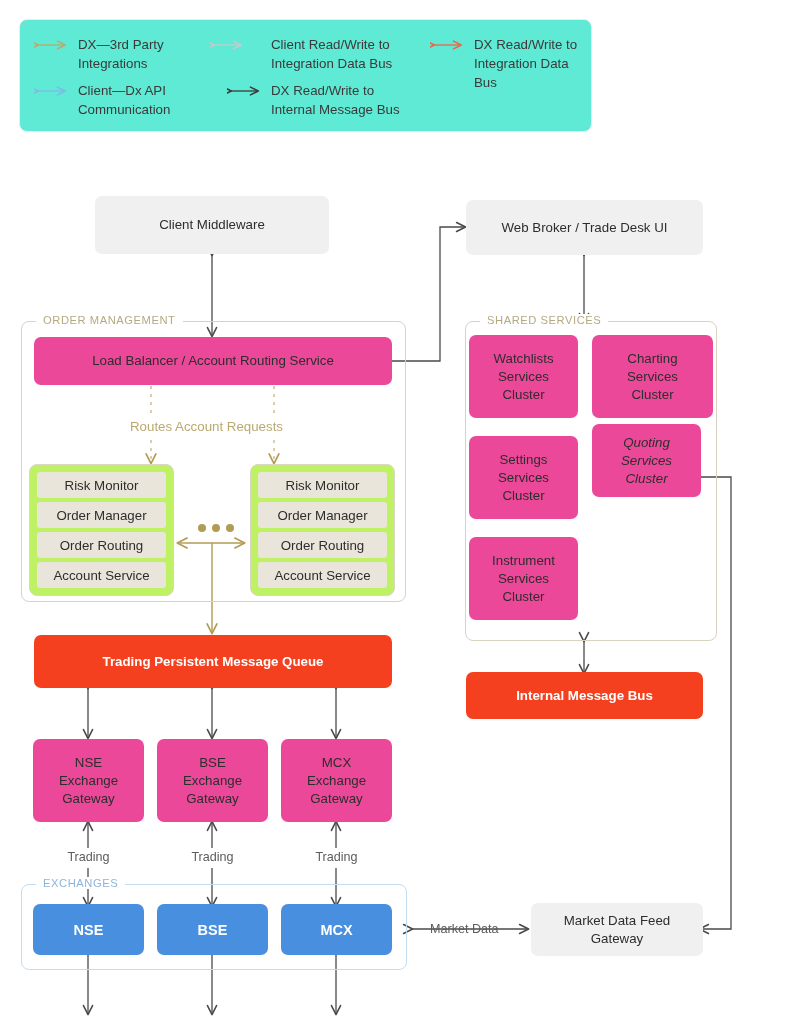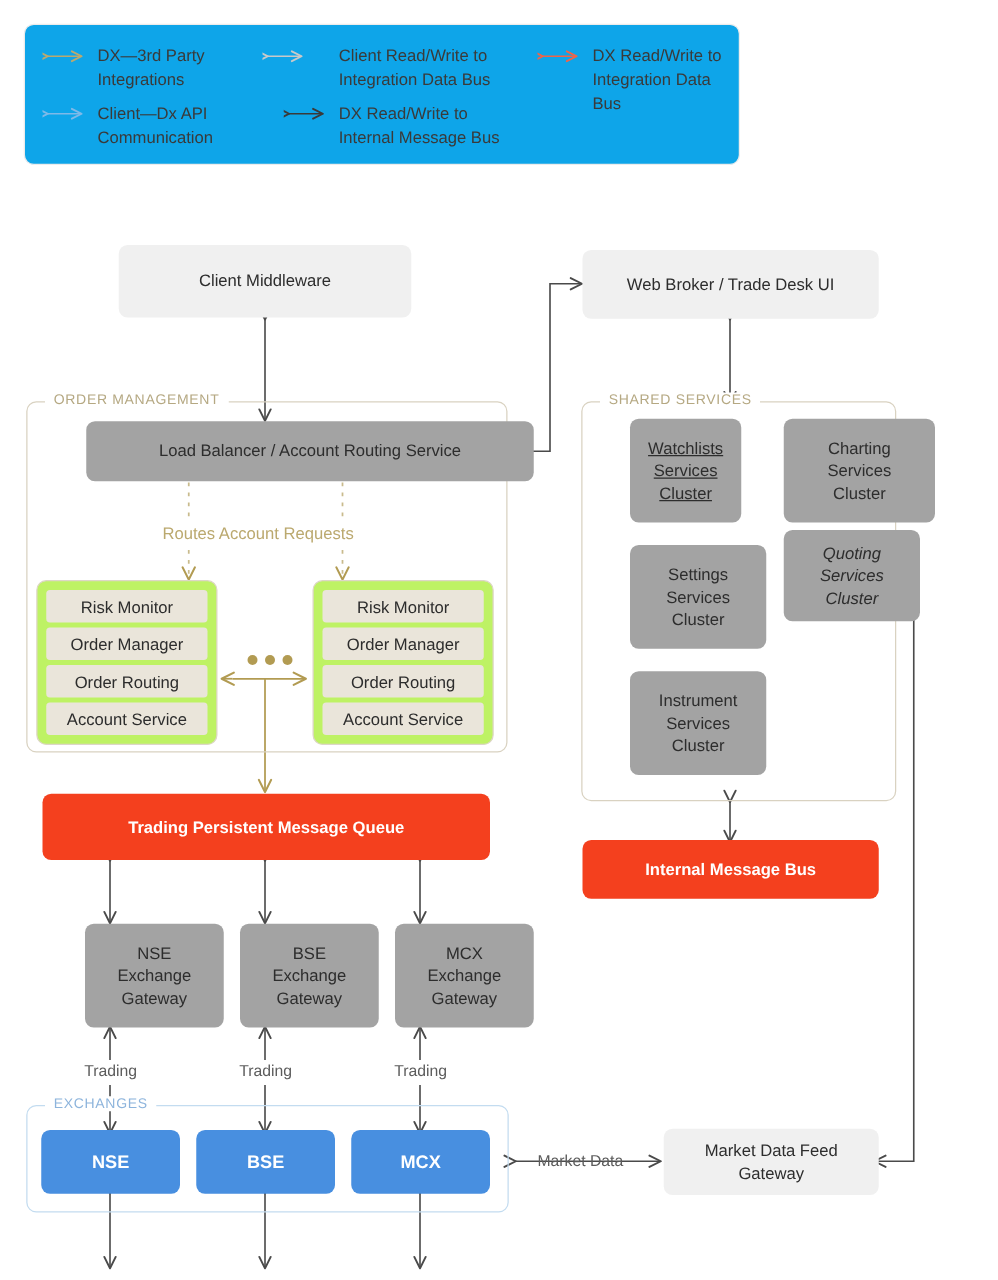--- a/index.html
+++ b/index.html
@@ -8,42 +8,42 @@
     background: #ffffff;
     font-family: "Liberation Sans", sans-serif;
     overflow: hidden;
   }
   #stage { position: relative; width: 798px; height: 1024px; }
 
   
   .legend {
     position: absolute; left: 19px; top: 19px;
     width: 573px; height: 113px;
-    background: #0ea5e9;
+    background: #5eead4;
     border: 1px solid #ececec;
     border-radius: 8px;
   }
   .legend-item { position: absolute; display: flex; align-items: flex-start; }
   .legend-arrow { width: 36px; height: 16px; flex: 0 0 36px; margin-top: 2px; }
   .legend-text {
     font-size: 13.3px; line-height: 19px; color: #3a3a3a;
     margin-left: 8px; white-space: pre-line;
   }
 
   
   .box {
     position: absolute;
     display: flex; align-items: center; justify-content: center;
     text-align: center;
     border-radius: 7px;
     font-size: 13.3px; line-height: 18px; color: #2d2d2d;
     white-space: pre-line;
   }
   .box-grey  { background: #f0f0f0; }
-  .box-beige { background: #a3a3a3; margin-left: 35px; }
+  .box-beige { background: #ec4899; }
   .box-red   { background: #f4401e; color: #ffffff; font-weight: bold; }
   .box-blue  { background: #488fe0; color: #ffffff; font-weight: bold; font-size: 14.5px; }
 
   
   .group {
     position: absolute;
     border: 1px solid #d9d2c1;
     border-radius: 8px;
   }
   .group.exchanges { border-color: #c3dcf0; }
@@ -266,21 +266,21 @@
         <div class="stack-row">Order Manager</div>
         <div class="stack-row">Order Routing</div>
         <div class="stack-row">Account Service</div>
       </div>
     </div>
 
   <div class="group" style="left:465px; top:321px; width:252px; height:320px;">
     <div class="group-label">SHARED SERVICES</div>
   </div>
   <div id="clusters-host">
-      <div class="box box-beige" style="left: 469px; top: 335px; width: 89px; height: 83px; text-decoration: underline;"><span>Watchlists
+      <div class="box box-beige" style="left: 469px; top: 335px; width: 109px; height: 83px;"><span>Watchlists
 Services
 Cluster</span></div>
       <div class="box box-beige" style="left: 592px; top: 335px; width: 121px; height: 83px;"><span>Charting
 Services
 Cluster</span></div>
       <div class="box box-beige" style="left: 469px; top: 436px; width: 109px; height: 83px;"><span>Settings
 Services
 Cluster</span></div>
       <div class="box box-beige" style="left: 592px; top: 424px; width: 109px; height: 73px; font-style: italic;"><span>Quoting
 Services

